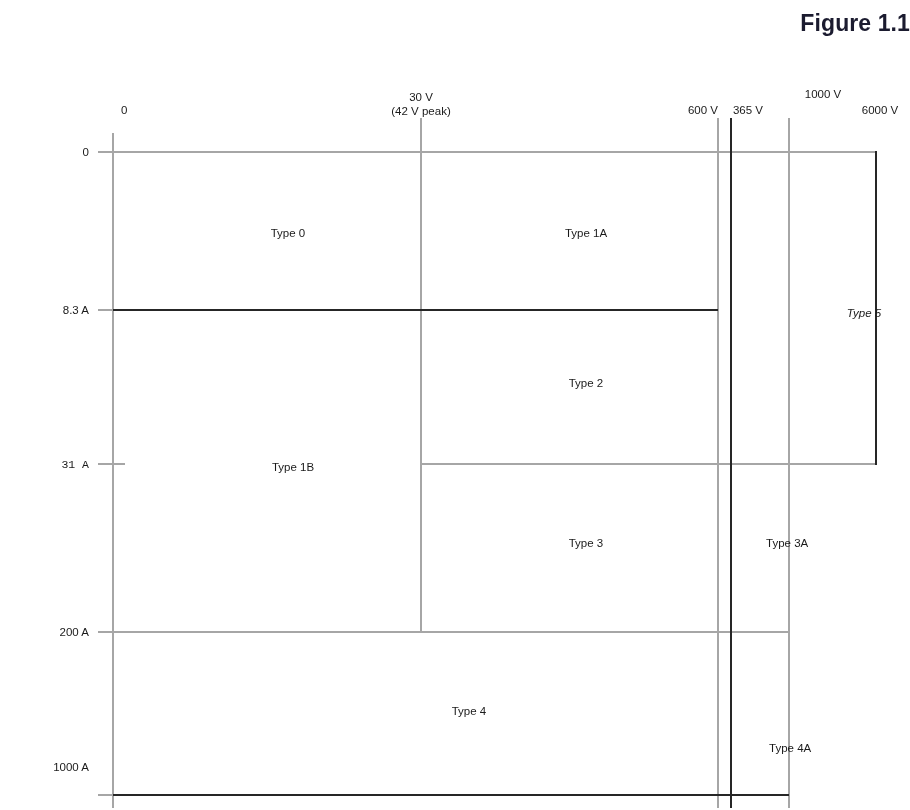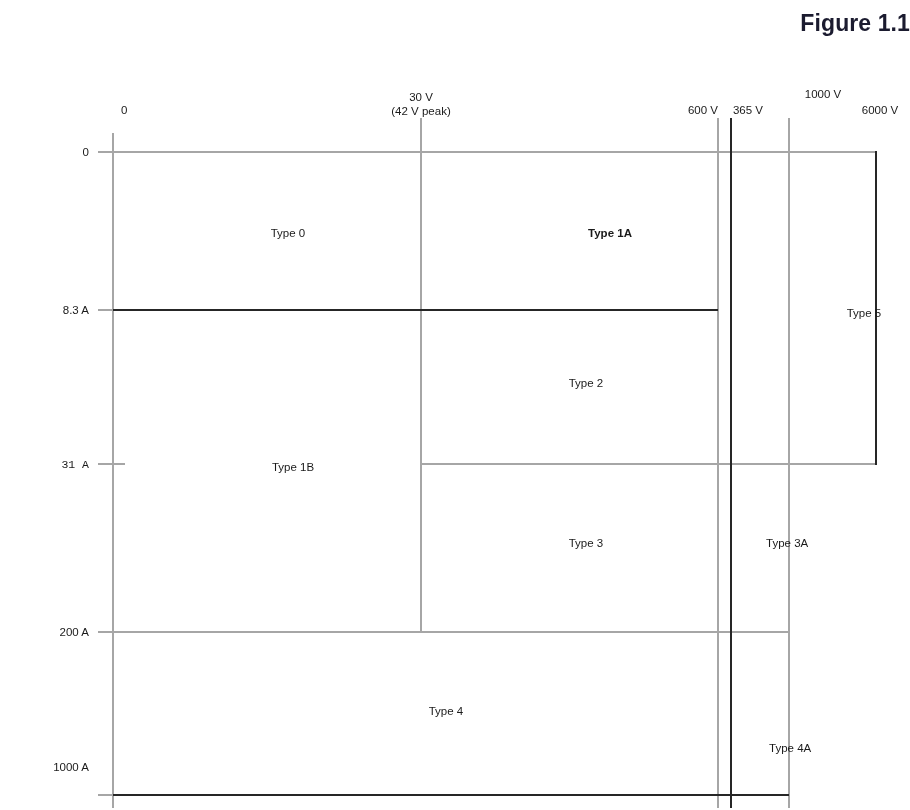--- a/index.html
+++ b/index.html
@@ -143,22 +143,22 @@
 
   <div class="xlabel" style="left:880px; top:104px;">6000 V</div>
 
   <div class="ylabel" style="left:0px; width:89px; top:152px;">0</div>
   <div class="ylabel" style="left:0px; width:89px; top:310px;">8.3 A</div>
   <div class="ylabel" style="left:0px; width:89px; top:464px;font-family:Liberation Mono, monospace;">31 A</div>
   <div class="ylabel" style="left:0px; width:89px; top:632px;">200 A</div>
   <div class="ylabel" style="left:0px; width:89px; top:767px;">1000 A</div>
 
   <div class="celllabel" style="left:256px; top:233px;">Type 0</div>
-  <div class="celllabel" style="left:578px; top:233px;font-weight:bold;">Type 1A</div>
+  <div class="celllabel" style="left:554px; top:233px;">Type 1A</div>
   <div class="celllabel" style="left:261px; top:467px;text-align:right;">Type 1B</div>
   <div class="celllabel" style="left:554px; top:383px;">Type 2</div>
   <div class="celllabel" style="left:554px; top:543px;">Type 3</div>
   <div class="celllabel left-anchor" style="left:734px; top:543px;">Type 3A</div>
-  <div class="celllabel" style="left:414px; top:711px;">Type 4</div>
+  <div class="celllabel" style="left:437px; top:711px;">Type 4</div>
   <div class="celllabel left-anchor" style="left:737px; top:748px;">Type 4A</div>
-  <div class="celllabel" style="left:832px; top:313px;">Type 5</div>
+  <div class="celllabel" style="left:832px; top:313px;font-style:italic;">Type 5</div>
 
 </div>
 
 </body></html>

